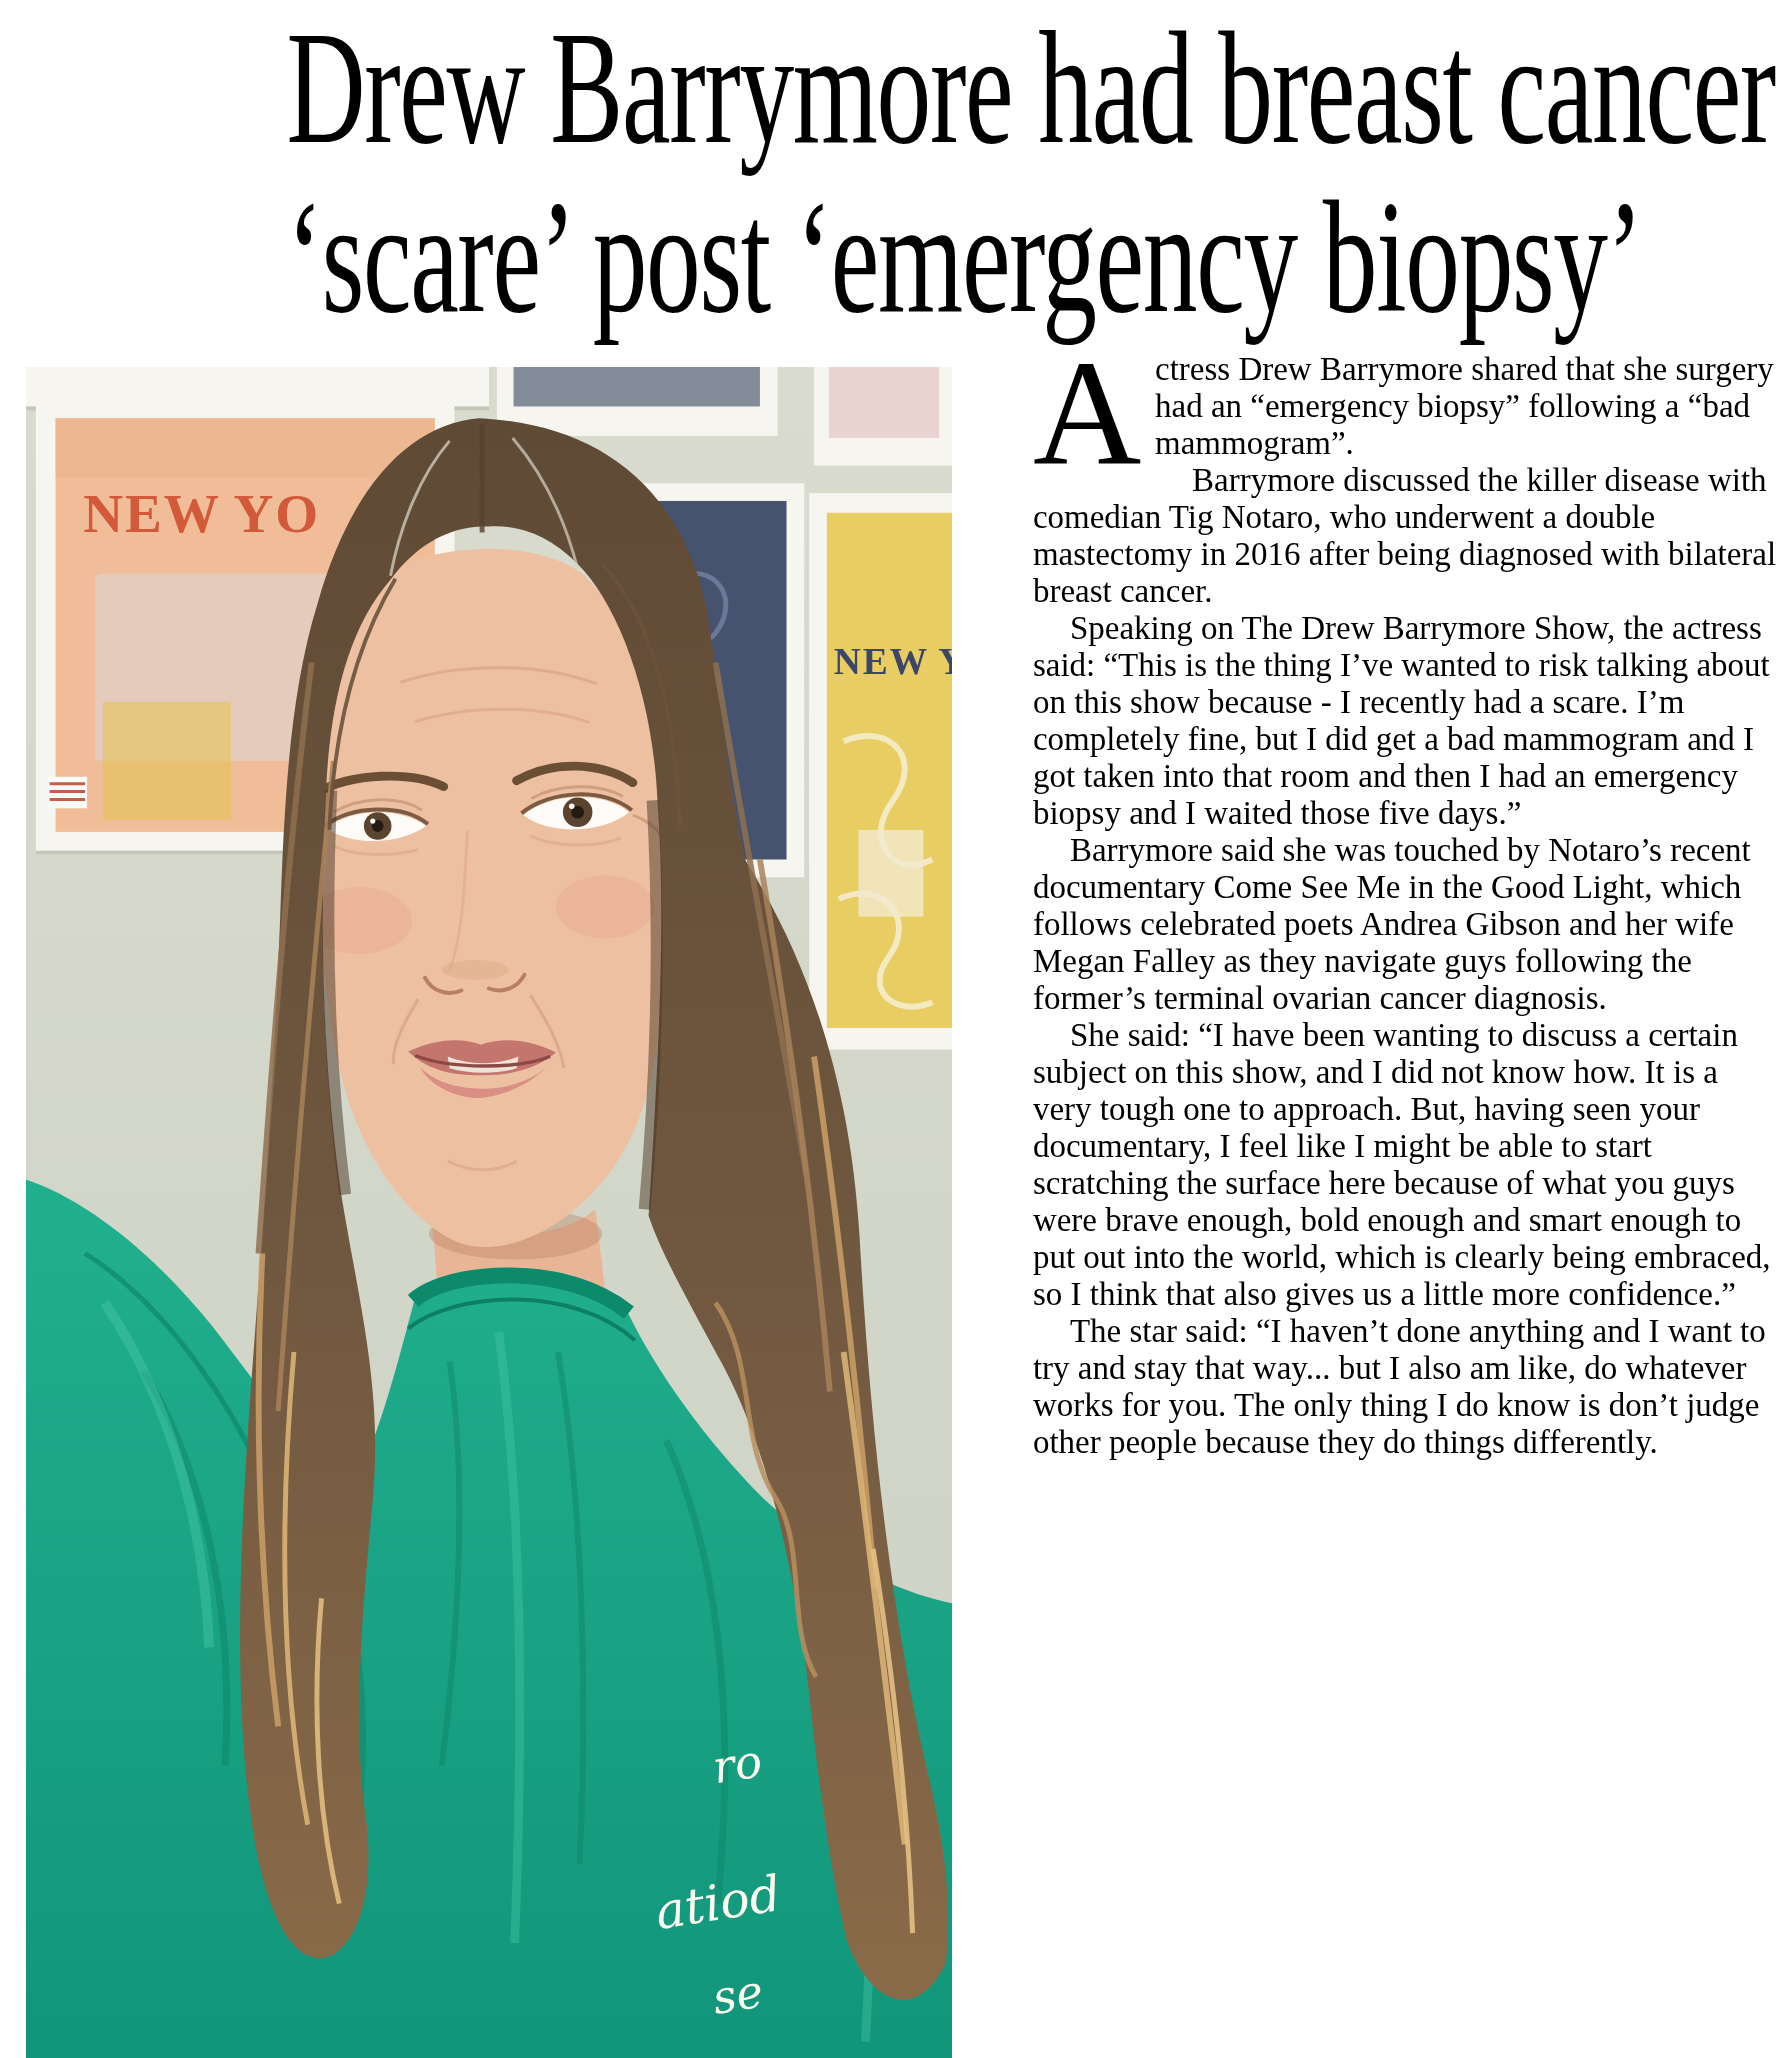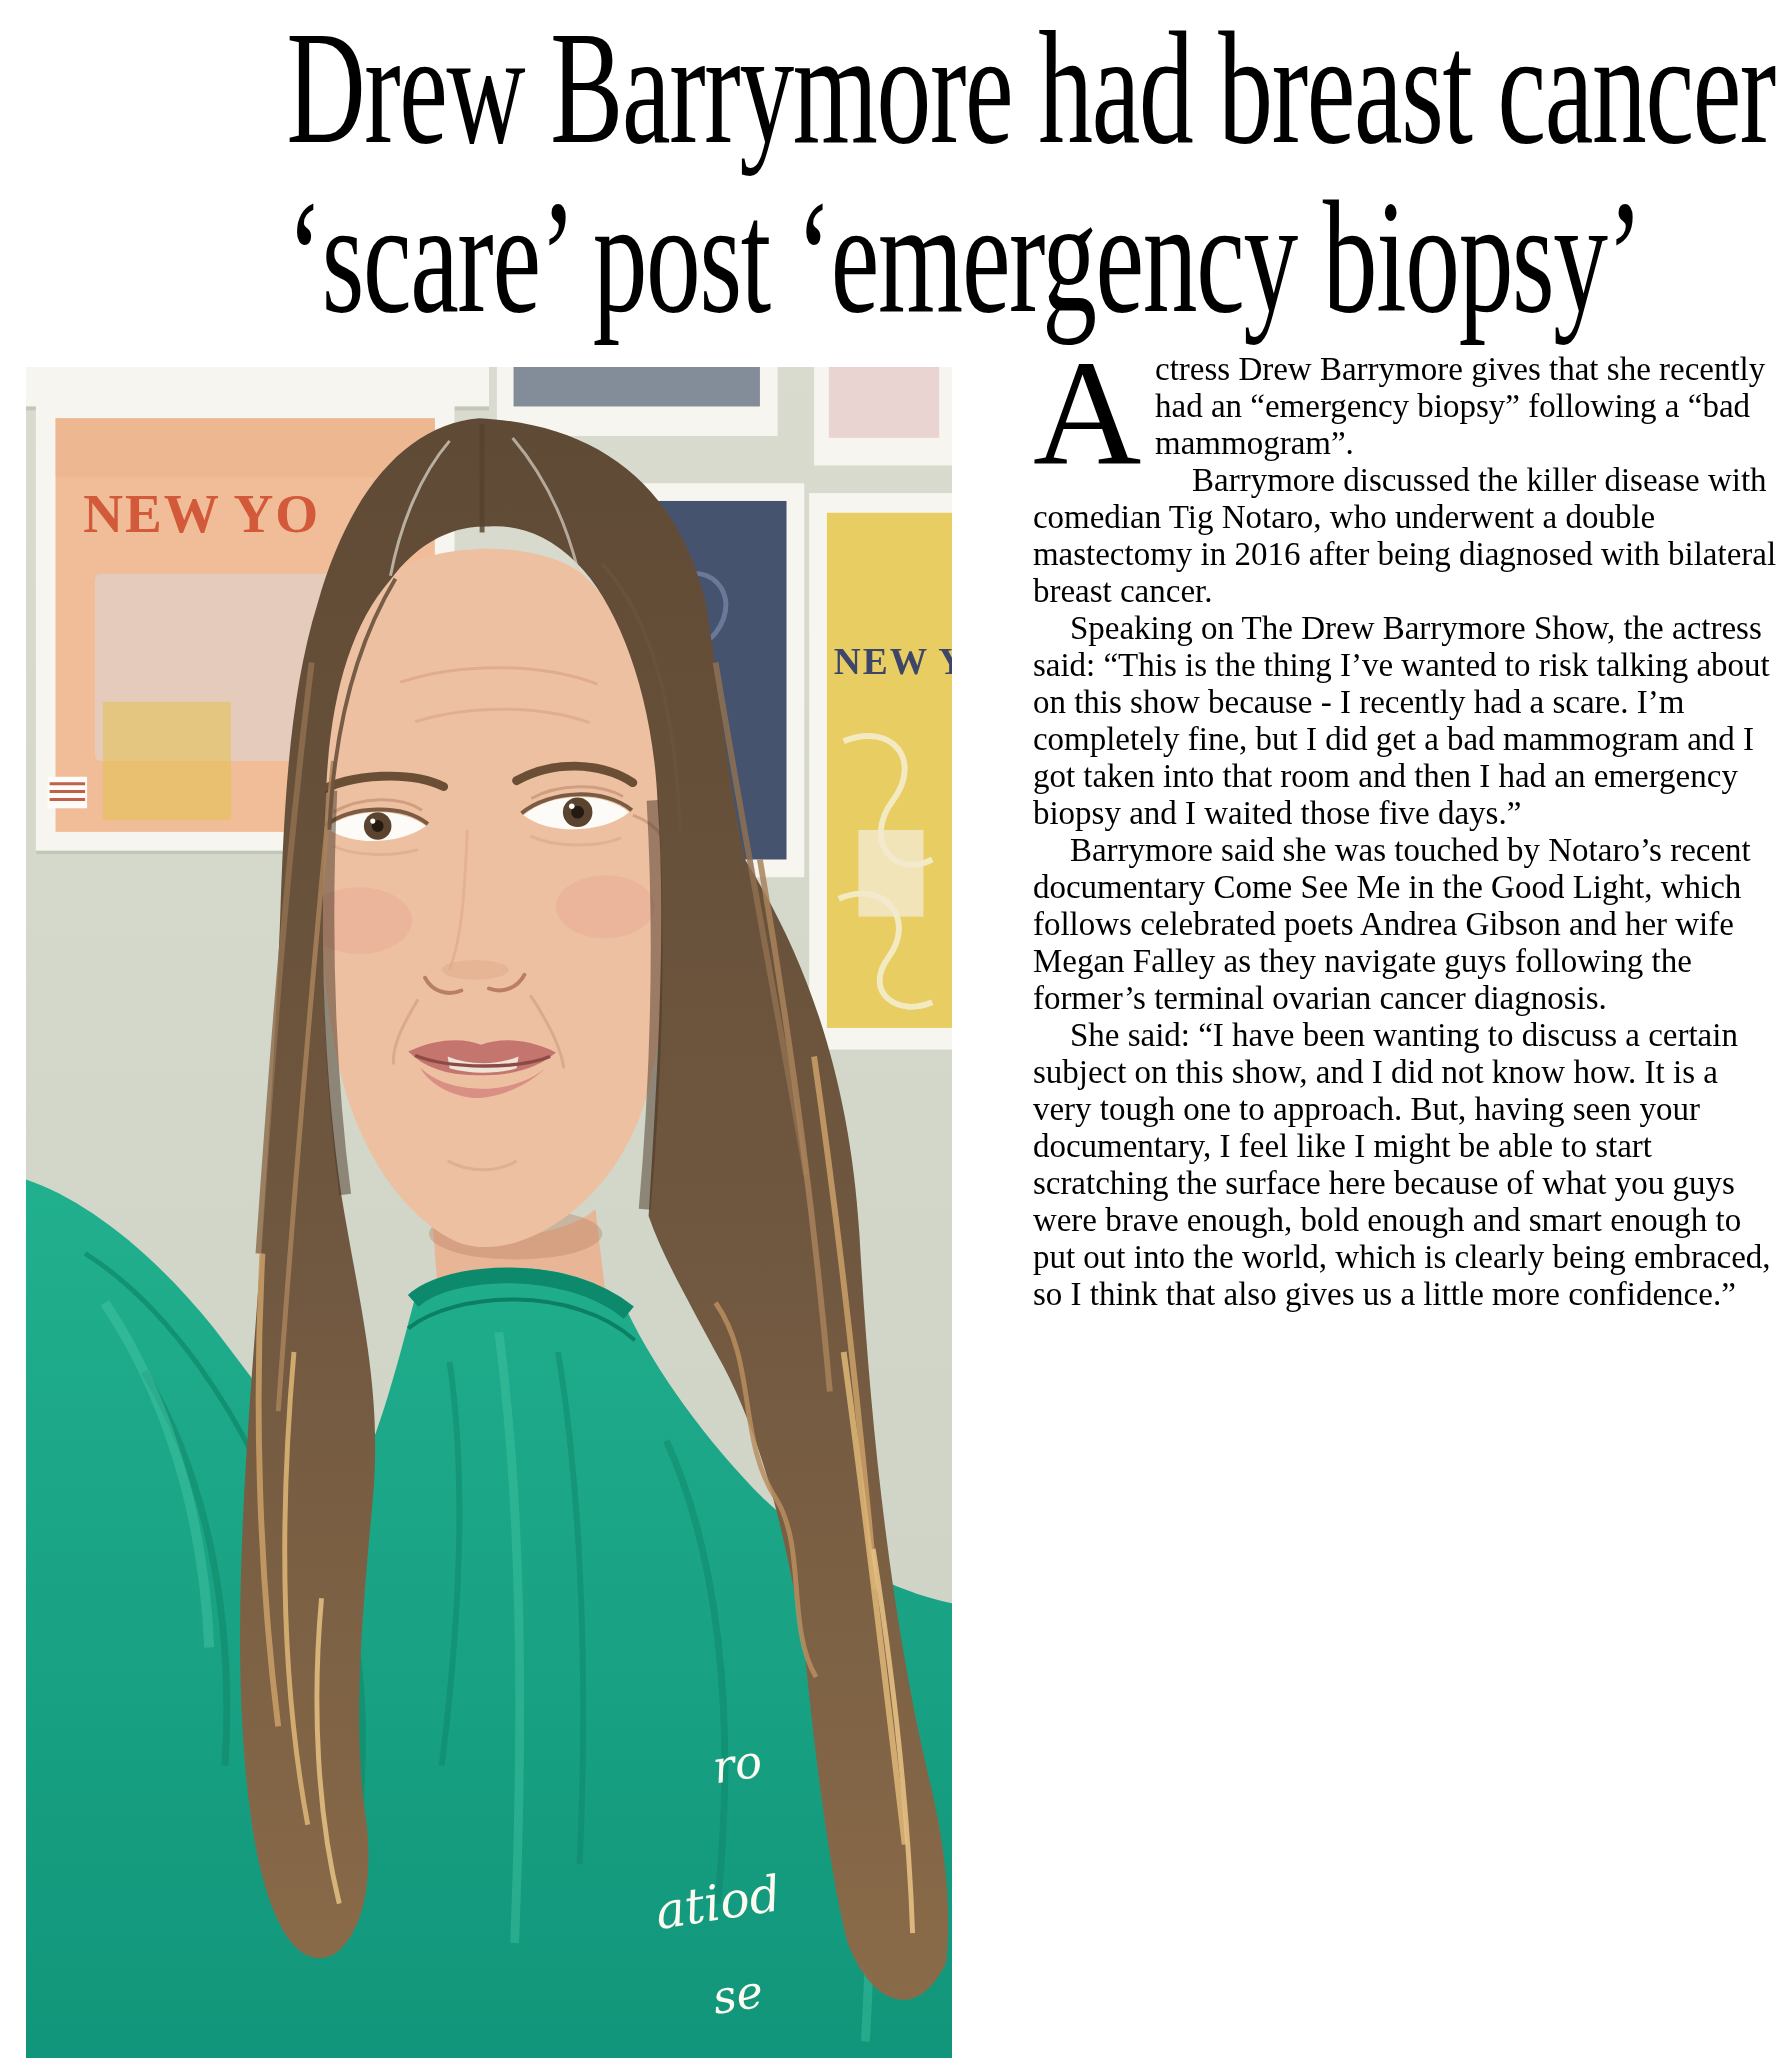--- a/index.html
+++ b/index.html
@@ -258,21 +258,22 @@
         <path d="M 860 1200 C 882 1340 896 1480 900 1590" fill="none" stroke="#e4c084" stroke-width="5" opacity="0.9"></path>
         <path d="M 700 950 C 742 1010 722 1090 762 1150 C 792 1200 772 1280 802 1330" fill="none" stroke="#b98e5f" stroke-width="5" opacity="0.85"></path>
 
         <path d="M 585 200 C 640 260 660 360 664 470" fill="none" stroke="#6a523c" stroke-width="4" opacity="0.9"></path>
         <path d="M 375 215 C 330 290 312 380 308 470" fill="none" stroke="#6a523c" stroke-width="4" opacity="0.9"></path>
       </g>
     </svg>
   </figure>
 
   <div class="body-col">
-    <p class="lead"><span class="dropcap">A</span><span>ctress Drew Barrymore gives that she recently had an “emergency biopsy” following a “bad mammogram”.</span></p>
+    <p class="lead"><span class="dropcap">A</span><span>ctress Drew Barrymore shared that she surgery had an “emergency biopsy” following a “bad mammogram”.</span></p>
     <p>Barrymore discussed the killer disease with comedian Tig Notaro, who underwent a double mastectomy in 2016 after being diagnosed with bilateral breast cancer.</p>
     <p>Speaking on The Drew Barrymore Show, the actress said: “This is the thing I’ve wanted to risk talking about on this show because - I recently had a scare. I’m completely fine, but I did get a bad mammogram and I got taken into that room and then I had an emergency biopsy and I waited those five days.”</p>
     <p>Barrymore said she was touched by Notaro’s recent documentary Come See Me in the Good Light, which follows celebrated poets Andrea Gibson and her wife Megan Falley as they navigate guys following the former’s terminal ovarian cancer diagnosis.</p>
     <p>She said: “I have been wanting to discuss a certain subject on this show, and I did not know how. It is a very tough one to approach. But, having seen your documentary, I feel like I might be able to start scratching the surface here because of what you guys were brave enough, bold enough and smart enough to put out into the world, which is clearly being embraced, so I think that also gives us a little more confidence.”</p>
+    <p>The star said: “I haven’t done anything and I want to try and stay that way... but I also am like, do whatever works for you. The only thing I do know is don’t judge other people because they do things differently.</p>
   </div>
 
 </div>
 
 
 </body></html>

